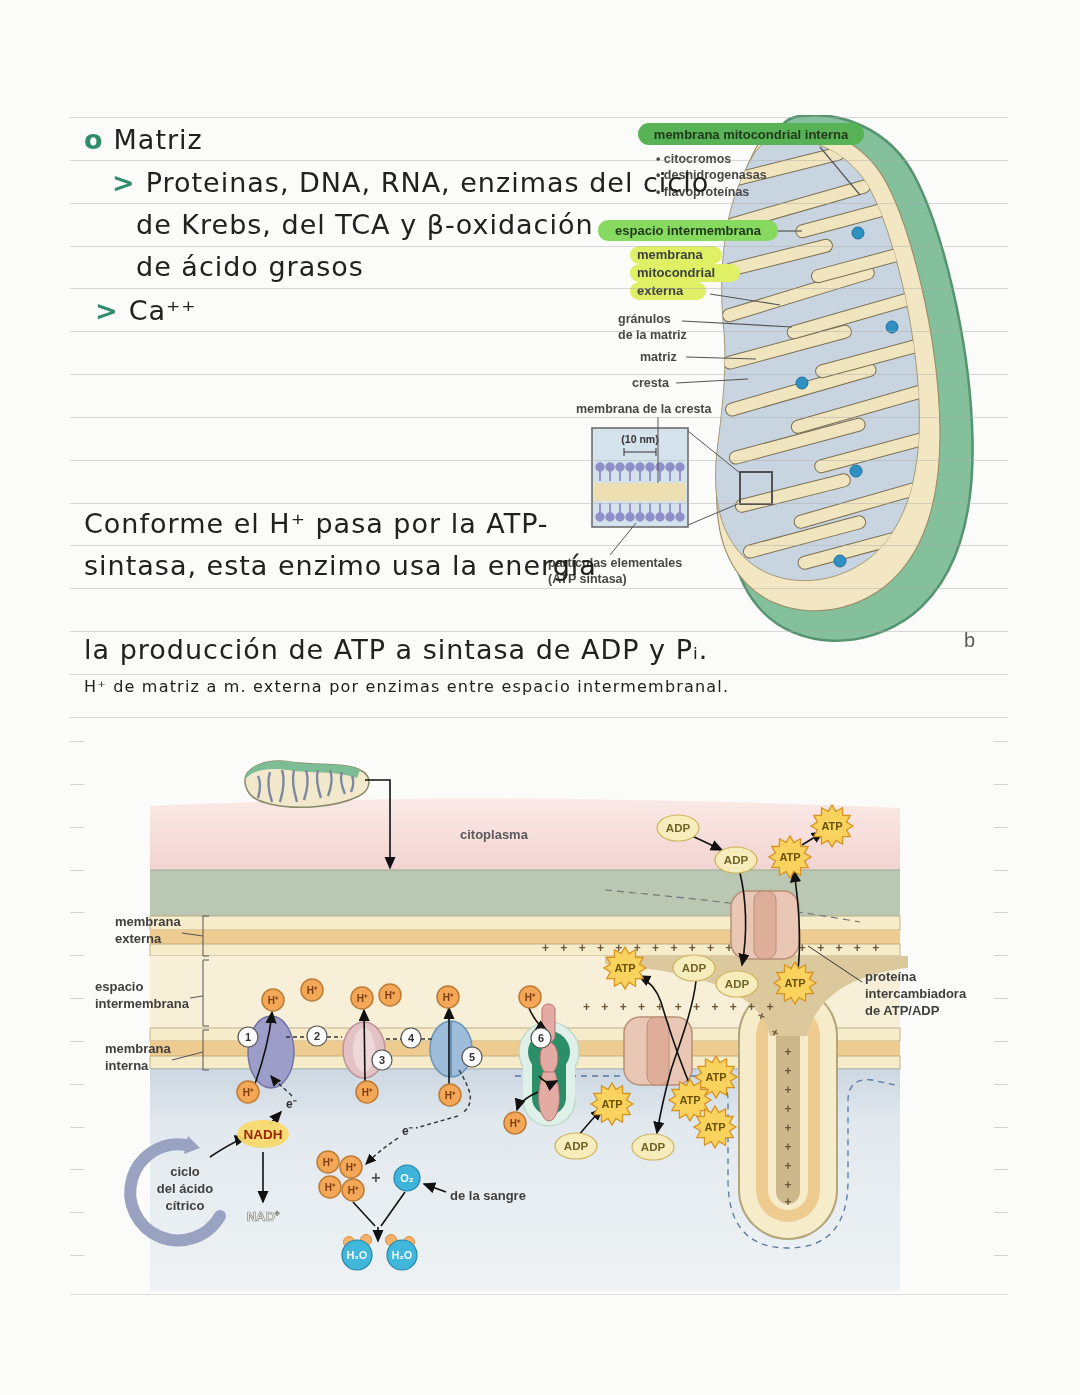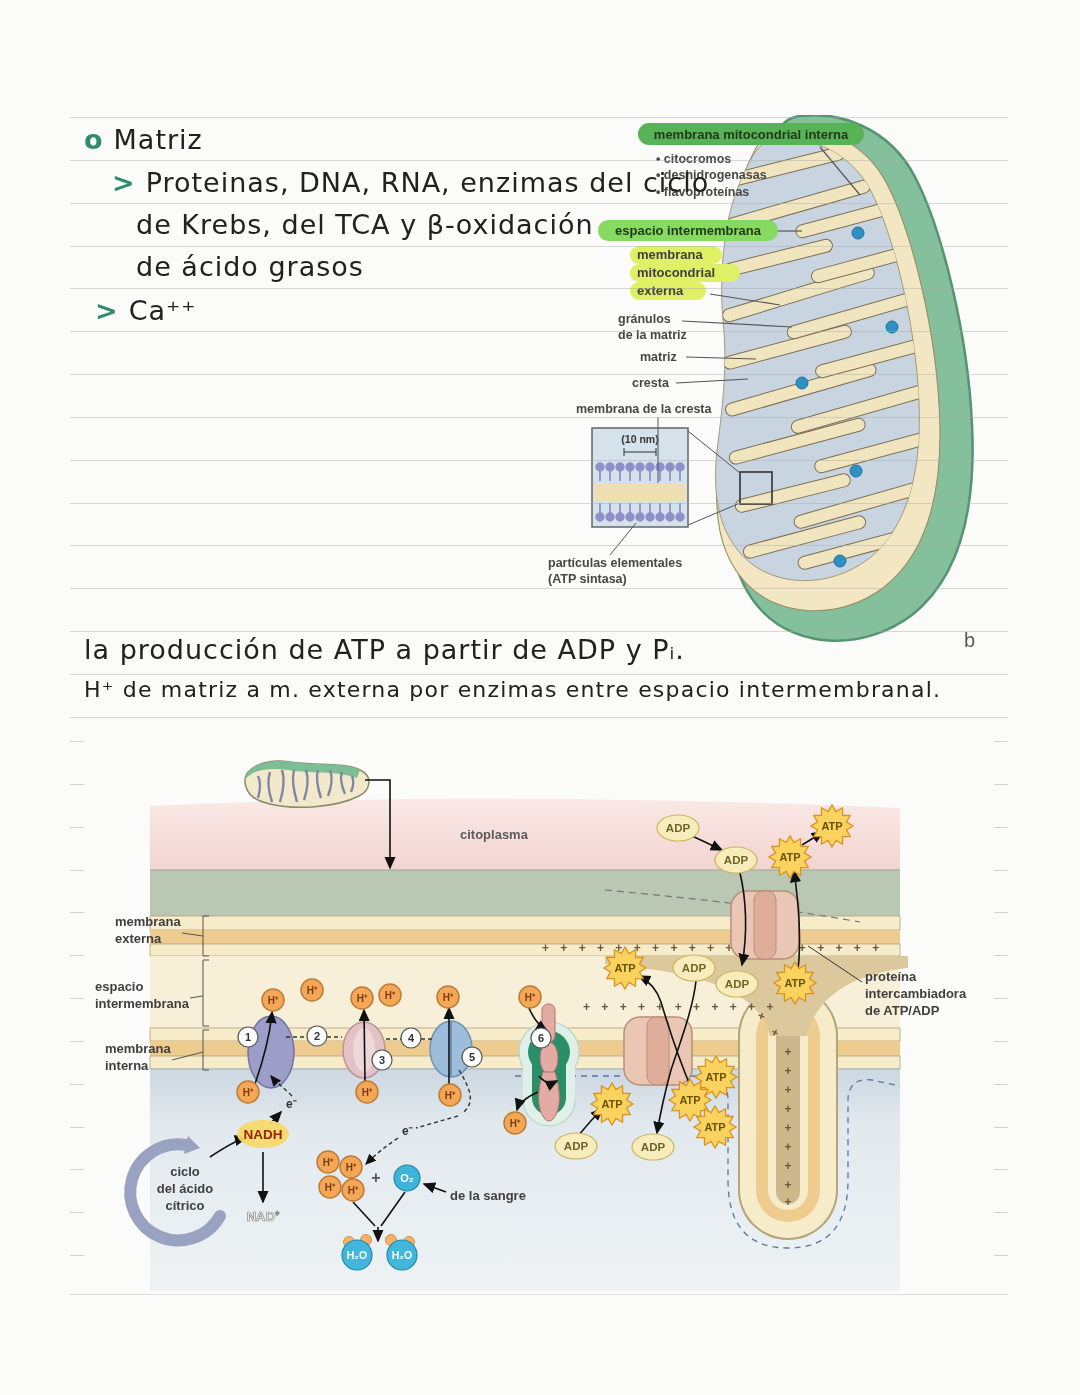--- a/index.html
+++ b/index.html
@@ -10,21 +10,21 @@
     background:repeating-linear-gradient(to bottom, rgba(170,170,168,.45) 0 1px, transparent 1px 42.85px);}
   .ticks{position:absolute;width:14px;top:741px;height:556px;z-index:3;pointer-events:none;
     background:repeating-linear-gradient(to bottom, rgba(170,170,168,.5) 0 1px, transparent 1px 42.85px);}
   .ticks.l{left:70px}.ticks.r{left:994px}
   .botline{position:absolute;left:70px;width:938px;top:1294px;height:1px;background:#dddddb;z-index:3;}
   
   .hw{position:absolute;z-index:4;font-family:"DejaVu Sans",sans-serif;color:#212121;font-size:27px;
       letter-spacing:1px;white-space:nowrap;}
   .hw .grn{color:#2f8d69;font-weight:600;margin-right:10px;}
   .hw.head{color:#2f8d69;font-size:18px;font-weight:600;letter-spacing:2.5px;}
-  .hw.foot{font-size:22px;letter-spacing:1.2px;}
+  .hw.foot{font-size:16px;letter-spacing:1.2px;}
   svg{position:absolute;z-index:2;}
   svg text{font-family:"Liberation Sans",sans-serif;}
   .lbl{font-size:13px;font-weight:600;fill:#3f3f3f;}
   .lblsm{font-size:12.5px;font-weight:600;fill:#474747;}
   .hl{font-size:13px;font-weight:700;fill:#22391b;}
   .hpt{font-size:10px;font-weight:700;fill:#7a3c10;text-anchor:middle;}
   .atpt{font-size:11px;font-weight:700;fill:#6b5200;text-anchor:middle;}
   .adpt{font-size:11.5px;font-weight:700;fill:#6f6426;text-anchor:middle;}
   .watert{font-size:10.5px;font-weight:700;fill:#ffffff;text-anchor:middle;}
   .o2t{font-size:11px;font-weight:700;fill:#ffffff;text-anchor:middle;}
@@ -481,20 +481,22 @@
     <span class="grn">o</span><span>Matriz</span>
   </div>
   <div class="hw" style="left:112px;top:167px">
     <span class="grn">&gt;</span><span>Proteinas, DNA, RNA, enzimas del ciclo</span>
   </div>
   <div class="hw" style="left:136px;top:209px"><span>de Krebs, del TCA y β-oxidación</span></div>
   <div class="hw" style="left:136px;top:251px"><span>de ácido grasos</span></div>
   <div class="hw" style="left:95px;top:295px">
     <span class="grn">&gt;</span><span>Ca⁺⁺</span>
   </div>
-  <div class="hw" style="left:84px;top:634px"><span>la producción de ATP a partir de ADP y Pᵢ.</span></div>
+  <div class="hw" style="left:84px;top:508px"><span>Conforme el H⁺ pasa por la ATP-</span></div>
+  <div class="hw" style="left:84px;top:550px"><span>sintasa, esta enzimo usa la energía</span></div>
+  <div class="hw" style="left:84px;top:634px"><span>la producción de ATP a sintasa de ADP y Pᵢ.</span></div>
   <div class="hw foot" style="left:84px;top:677px"><span>H⁺ de matriz a m. externa por enzimas entre espacio intermembranal.</span></div>
 
   <div class="rules"></div>
   <div class="ticks l"></div>
   <div class="ticks r"></div>
   <div class="botline"></div>
 </div>
 
 </body></html>

